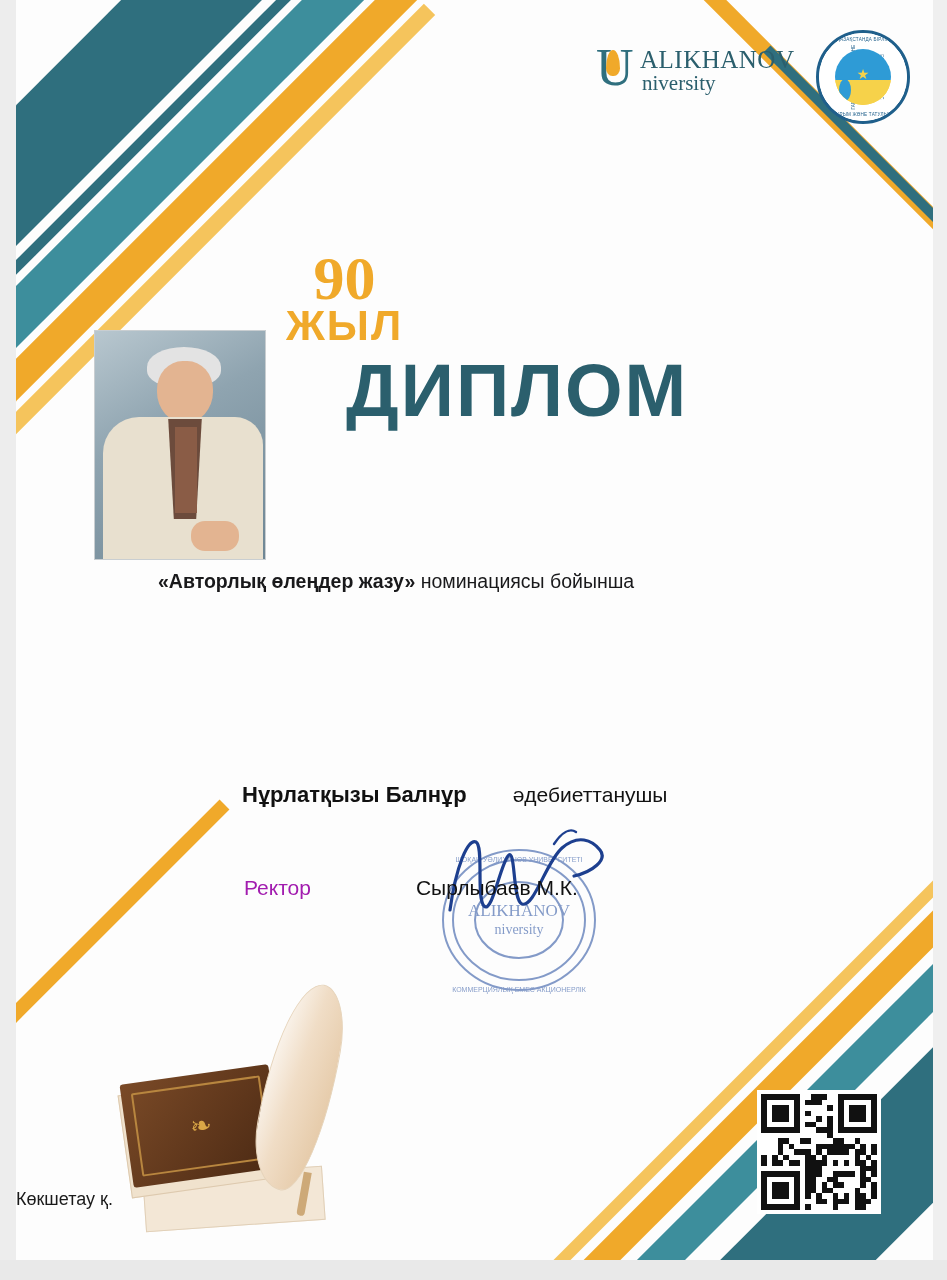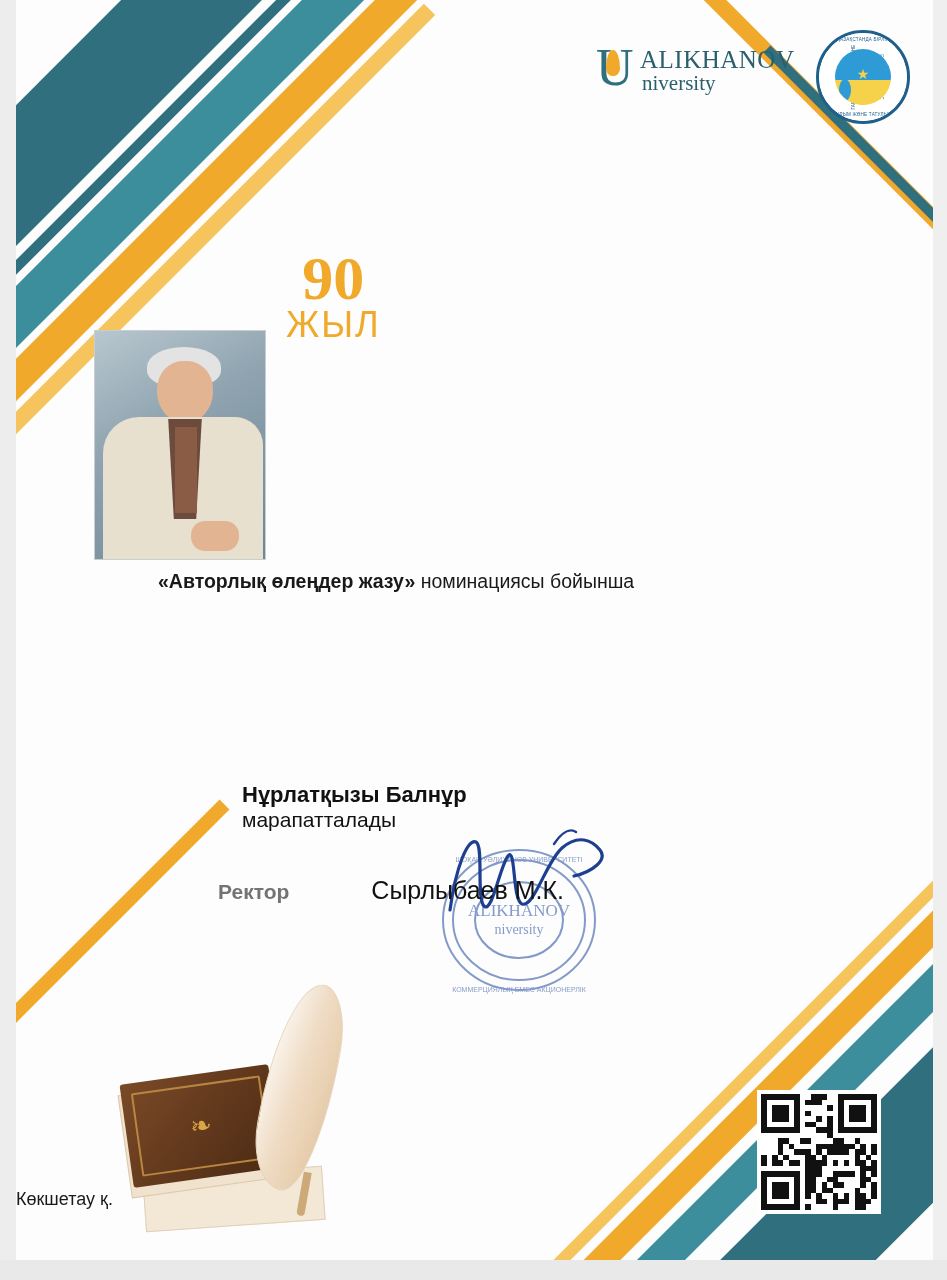--- a/index.html
+++ b/index.html
@@ -217,21 +217,21 @@
     color: #f0a92a;
     margin-left: 34px;
   }
   .badge90 .num {
     font-family: "Liberation Serif", serif;
     font-size: 62px; line-height: 56px; font-weight: 700;
     color: #f0a92a;
   }
   .badge90 .word {
     font-family: "Liberation Sans", sans-serif;
-    font-size: 36px; font-weight: 400; letter-spacing: 2px;
+    font-size: 43px; font-weight: 700; letter-spacing: 2px;
     color: #f0a92a; line-height: 38px;
   }
 
   
   .portrait {
     position: absolute;
     left: 78px; top: 330px;
     width: 172px; height: 230px;
     background: linear-gradient(150deg,#b8c7cf 0%, #8fa4b0 40%, #6e8694 100%);
     overflow: hidden;
@@ -307,40 +307,39 @@
     font-size: 19.5px;
   }
   .p2 b { font-weight: 700; }
 
   .award-row {
     position: absolute;
     left: 142px; top: 782px;
     width: 668px;
     display: flex;
     align-items: baseline;
-    flex-direction: column;
   }
   .award-name {
     font-size: 22px; font-weight: 700; color: #111;
     margin-left: 84px;
   }
   .award-verb {
     font-size: 21px; color: #111;
     margin-left: 46px;
   }
 
   .sign-row {
     position: absolute;
     left: 142px; top: 876px;
     width: 668px;
     display: flex;
     align-items: baseline;
   }
-  .sign-role { font-size: 21px; color: #737373; margin-left: 60px; font-weight: bold; }
-  .sign-name { font-size: 25px; color: #111; margin-left: 82px; }
+  .sign-role { font-size: 21px; color: #a21caf; margin-left: 86px; }
+  .sign-name { font-size: 21px; color: #111; margin-left: 105px; }
 
   
   .signature {
     position: absolute;
     left: 426px; top: 826px;
     width: 190px; height: 96px;
     pointer-events: none;
   }
   
   .stamp {
@@ -486,30 +485,31 @@
 
     <div class="portrait">
       <div class="hair"></div>
       <div class="face"></div>
       <div class="jacket"></div>
       <div class="shirt"></div>
       <div class="tie"></div>
       <div class="hand"></div>
     </div>
 
+    <div class="title-main">ДИПЛОМ</div>
 
     <div class="body-block">
       <p class="p2">
         <b>«Авторлық өлеңдер жазу»</b><span> номинациясы бойынша</span>
       </p>
     </div>
 
     <div class="award-row">
       <span class="award-name">Нұрлатқызы Балнұр</span>
-      <span class="award-verb">марапатталады</span>
+      <span class="award-verb">әдебиеттанушы</span>
     </div>
 
     <svg class="stamp" viewBox="0 0 178 160">
       <g fill="none" stroke="#3a5fa8" stroke-width="2">
         <ellipse cx="89" cy="80" rx="76" ry="70"></ellipse>
         <ellipse cx="89" cy="80" rx="66" ry="60"></ellipse>
         <ellipse cx="89" cy="80" rx="44" ry="38"></ellipse>
       </g>
       <text x="89" y="76" text-anchor="middle" font-family="Liberation Serif, serif" font-size="17" fill="#3a5fa8">ALIKHANOV</text>
       <text x="89" y="94" text-anchor="middle" font-family="Liberation Serif, serif" font-size="14" fill="#3a5fa8">niversity</text>

